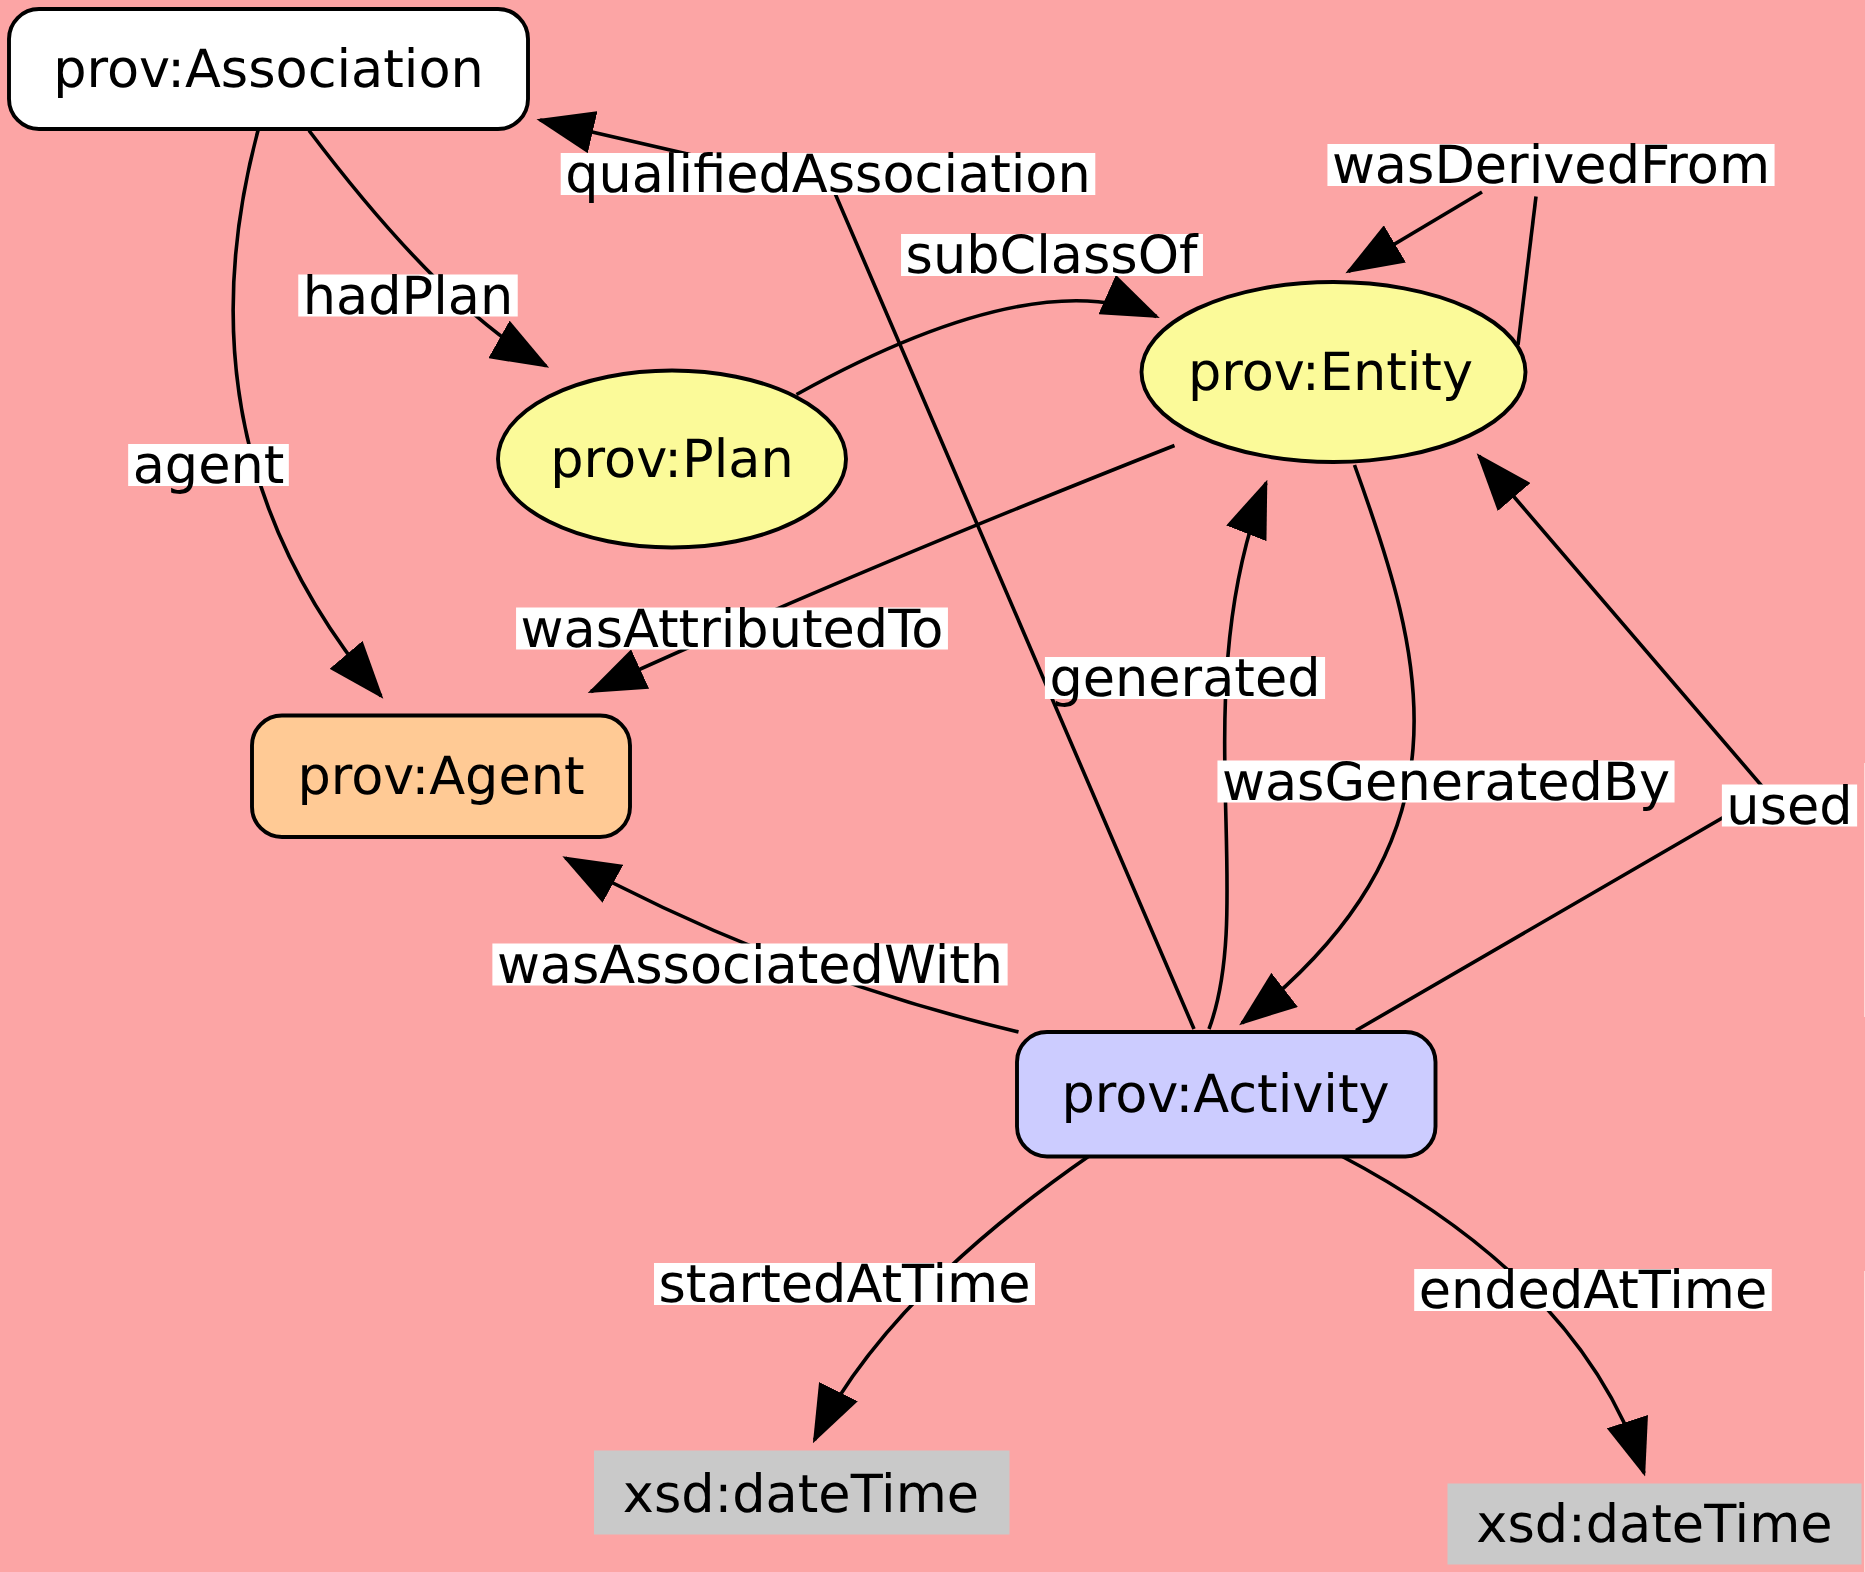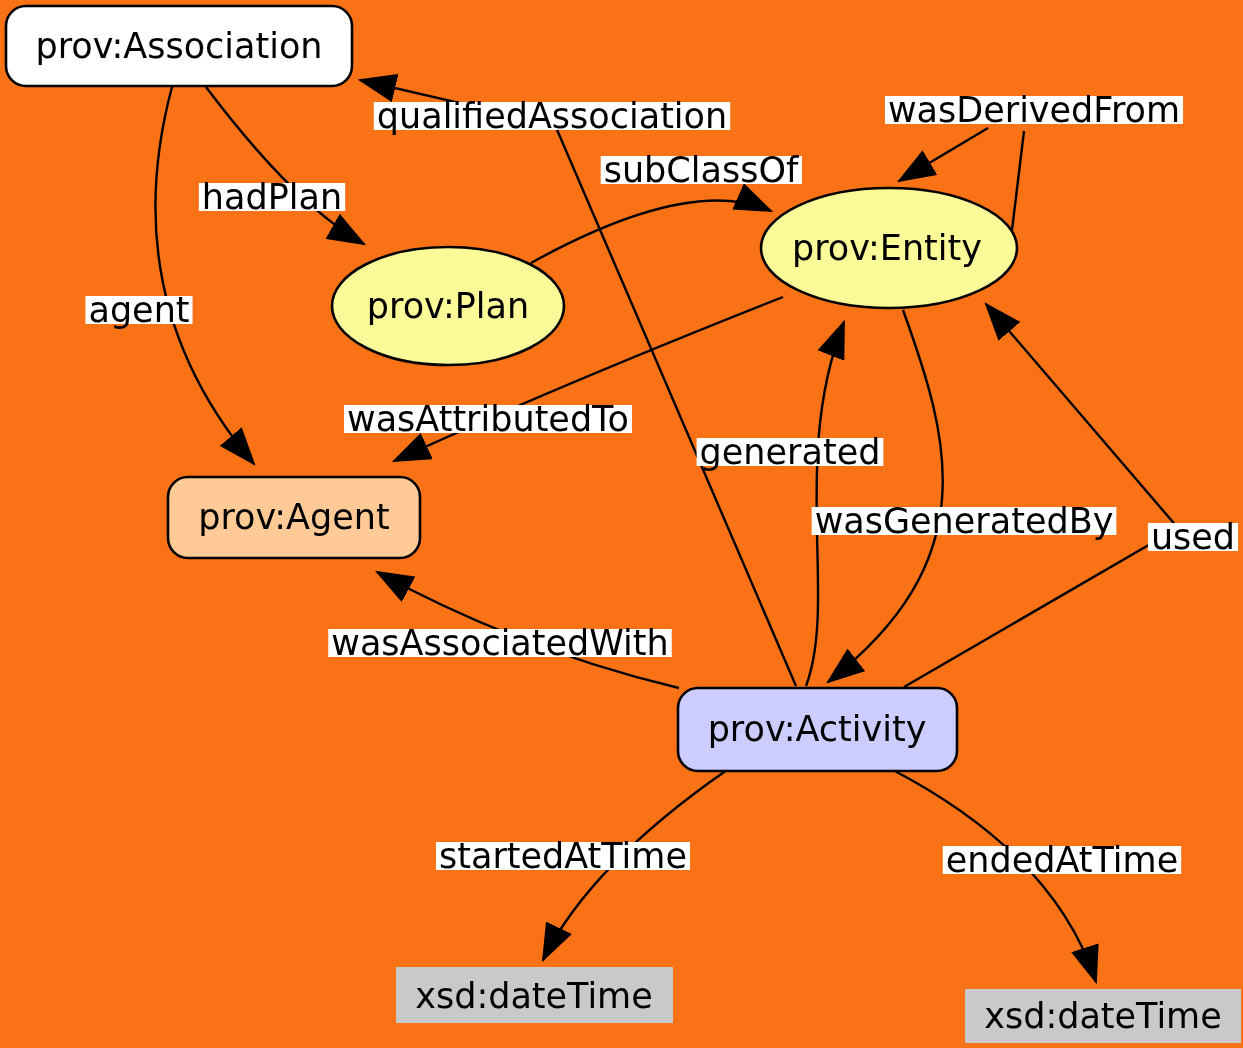--- a/index.html
+++ b/index.html
@@ -1,20 +1,20 @@
 <!DOCTYPE html>
 <html><head>
 <meta charset="utf-8">
 <style>
   html, body { margin: 0; padding: 0; background: #ffffff; }
   .canvas {
     position: relative;
     width: 1243px;
     height: 1048px;
-    background: #f97316;
+    background: #fca5a5;
     overflow: hidden;
   }
   svg text {
     font-family: "DejaVu Sans", "Liberation Sans", sans-serif;
     font-size: 35px;
     fill: #000000;
     text-anchor: middle;
   }
   .edge {
     fill: none;

